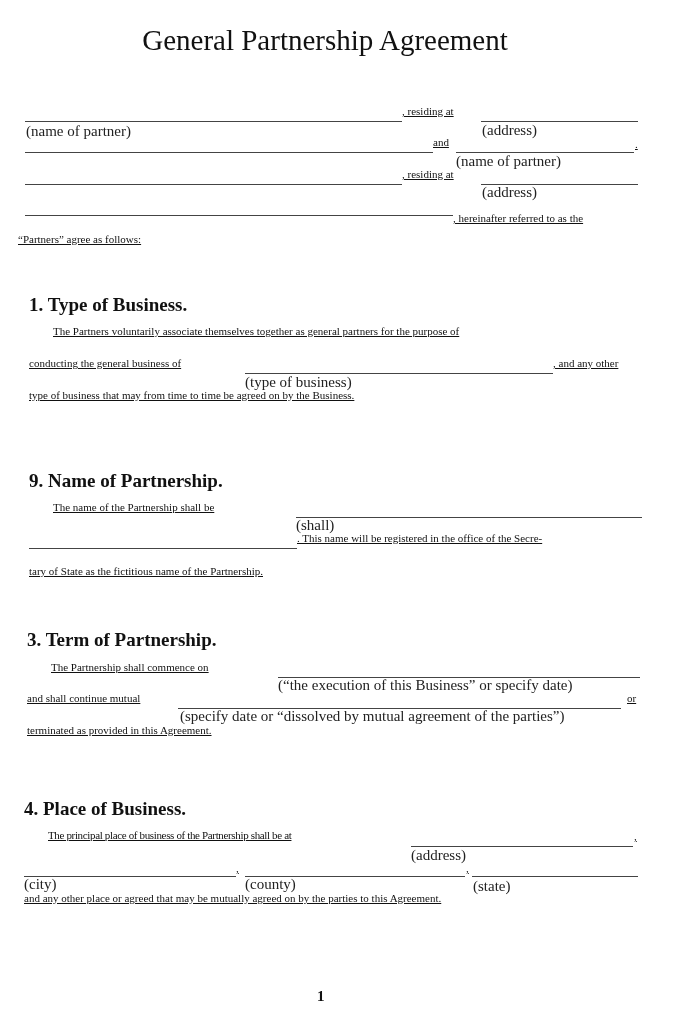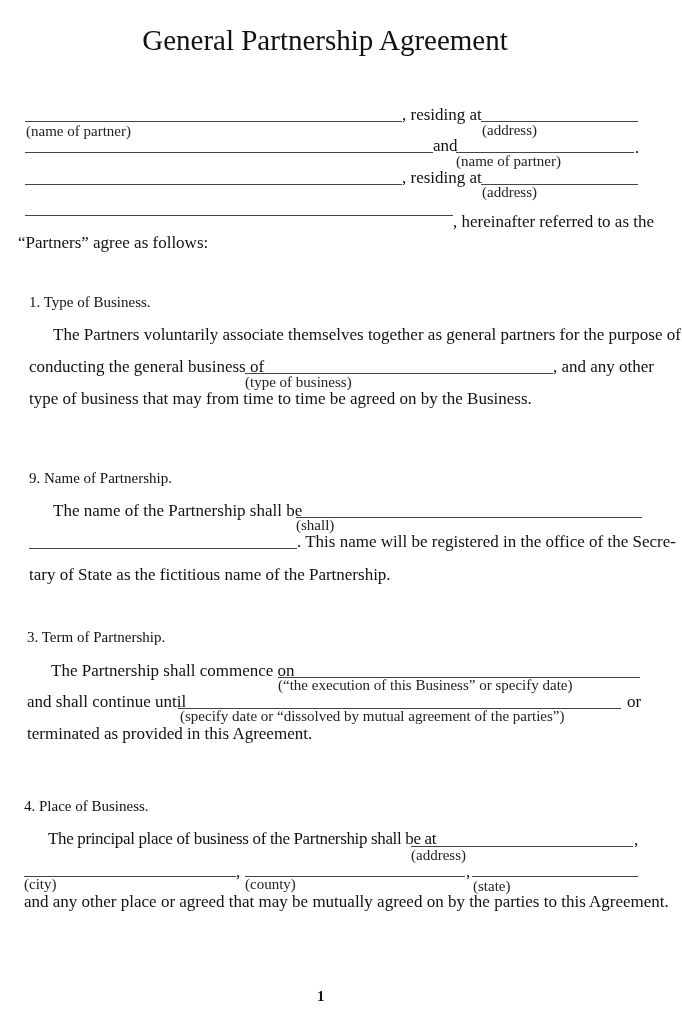--- a/index.html
+++ b/index.html
@@ -1,21 +1,21 @@
 <!DOCTYPE html>
 <html><head>
 <meta charset="utf-8">
 <style>
   html, body { margin: 0; padding: 0; background: #ffffff; }
   body { width: 682px; height: 1024px; position: relative; overflow: hidden;
          font-family: "Liberation Serif", serif; color: #111; }
   .abs { position: absolute; white-space: nowrap; }
   .title { font-size: 29px; left: 0; width: 650px; text-align: center; top: 24px; }
-  .t { font-size: 17px; }
-  .h { font-size: 15px; font-weight: normal; }
+  .t { font-size: 11px; text-decoration: underline; }
+  .h { font-size: 19px; font-weight: bold; }
   .cap { font-size: 15px; color: #222; }
   .ln { position: absolute; height: 0; border-bottom: 1px solid #444; }
   .pg { font-size: 15px; font-weight: bold; }
 </style>
 </head>
 <body>
 
 <div class="abs title">General Partnership Agreement</div>
 
 <div>
@@ -60,21 +60,21 @@
   <div class="ln" style="left:29px;width:268px;top:548px"></div>
   <div class="abs t" style="left:297px;top:532px">. This name will be registered in the office of the Secre-</div>
   <div class="abs t" style="left:29px;top:565px">tary of State as the fictitious name of the Partnership.</div>
 </div>
 
 <div>
   <div class="abs h" style="left:27px;top:629px">3. Term of Partnership.</div>
   <div class="abs t" style="left:51px;top:661px">The Partnership shall commence on</div>
   <div class="ln" style="left:278px;width:362px;top:677px"></div>
   <div class="abs cap" style="left:278px;top:677px">(“the execution of this Business” or specify date)</div>
-  <div class="abs t" style="left:27px;top:692px">and shall continue until</div>
+  <div class="abs t" style="left:27px;top:692px">and shall continue mutual</div>
   <div class="ln" style="left:178px;width:443px;top:708px"></div>
   <div class="abs cap" style="left:180px;top:708px">(specify date or “dissolved by mutual agreement of the parties”)</div>
   <div class="abs t" style="left:627px;top:692px">or</div>
   <div class="abs t" style="left:27px;top:724px">terminated as provided in this Agreement.</div>
 </div>
 
 <div>
   <div class="abs h" style="left:24px;top:798px">4. Place of Business.</div>
   <div class="abs t" style="left:48px;top:829px;letter-spacing:-0.35px">The principal place of business of the Partnership shall be at</div>
   <div class="ln" style="left:411px;width:222px;top:846px"></div>

